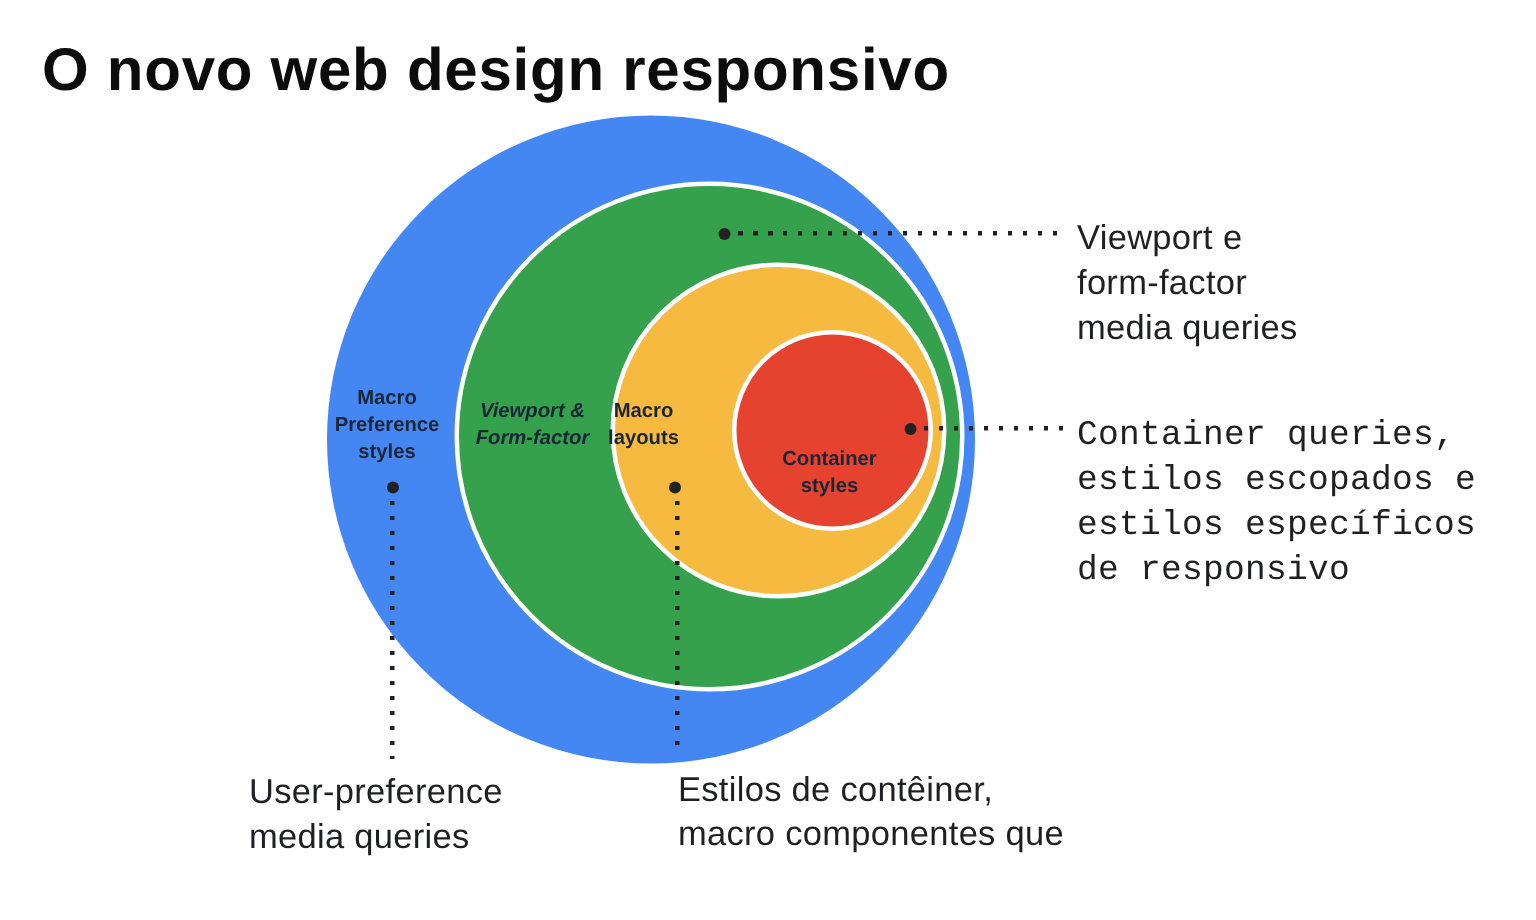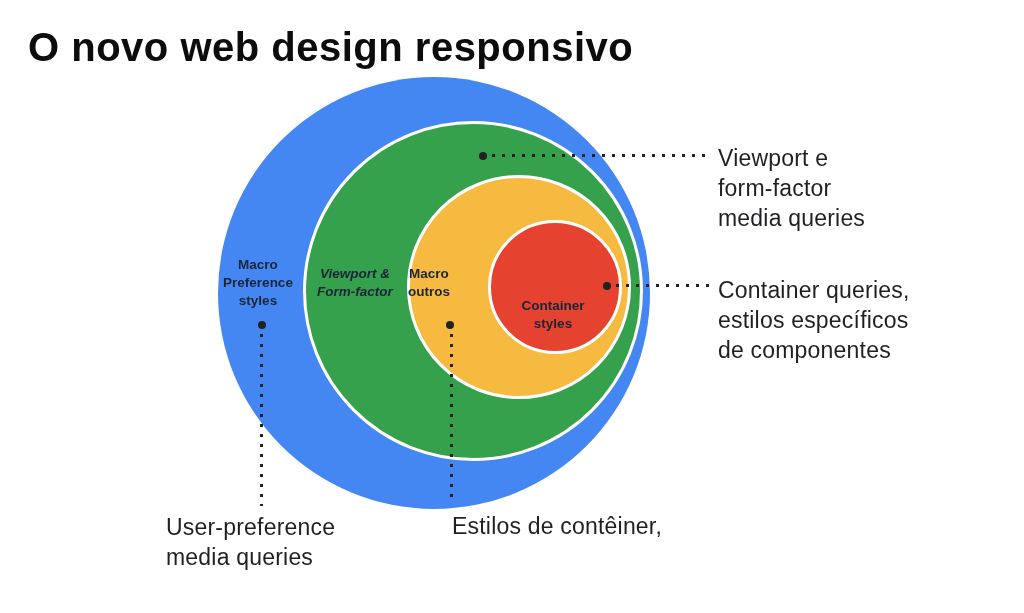--- a/index.html
+++ b/index.html
@@ -50,21 +50,21 @@
   .leader-dot.d1{left:479px;top:152px;}
   .leader-dot.d2{left:603px;top:282px;}
   .leader-dot.d3{left:258px;top:321px;}
   .leader-dot.d4{left:446px;top:321px;}
   
   .annotation{
     font-size:23px;line-height:30px;color:var(--annotation,#1f2023);
     letter-spacing:0.2px;
   }
   .annotation.viewport-mq {left:718px;top:143px;width:290px;}
-  .annotation.container-q {left:718px;top:275px;width:300px;}
+  .annotation.container-q {left:718px;top:275px;width:300px;font-family:Liberation Mono, monospace;}
   .annotation.user-pref-mq{left:166px;top:512px;width:300px;}
   .annotation.estilos     {left:452px;top:512px;width:420px;line-height:29px;}
 </style>
 </head>
 <body>
 
 <h1 class="abs title">O novo web design responsivo</h1>
 
 <div class="abs circle blue"></div>
 <div class="abs circle green"></div>
@@ -75,21 +75,21 @@
   <div>Macro</div>
   <div>Preference</div>
   <div>styles</div>
 </div>
 <div class="abs ring-label viewport">
   <div>Viewport &amp;</div>
   <div>Form-factor</div>
 </div>
 <div class="abs ring-label macro">
   <div>Macro</div>
-  <div>outros</div>
+  <div>layouts</div>
 </div>
 <div class="abs ring-label container">
   <div>Container</div>
   <div>styles</div>
 </div>
 
 <div class="abs leader-dot d1"></div>
 <div class="abs dotline-h line1"></div>
 <div class="abs leader-dot d2"></div>
 <div class="abs dotline-h line2"></div>
@@ -98,22 +98,24 @@
 <div class="abs leader-dot d4"></div>
 <div class="abs dotline-v line4"></div>
 
 <div class="abs annotation viewport-mq">
   <div>Viewport e</div>
   <div>form-factor</div>
   <div>media queries</div>
 </div>
 <div class="abs annotation container-q">
   <div>Container queries,</div>
+  <div>estilos escopados e</div>
   <div>estilos específicos</div>
-  <div>de componentes</div>
+  <div>de responsivo</div>
 </div>
 <div class="abs annotation user-pref-mq">
   <div>User-preference</div>
   <div>media queries</div>
 </div>
 <div class="abs annotation estilos">
   <div>Estilos de contêiner,</div>
+  <div>macro componentes que</div>
 </div>
 
 </body></html>

